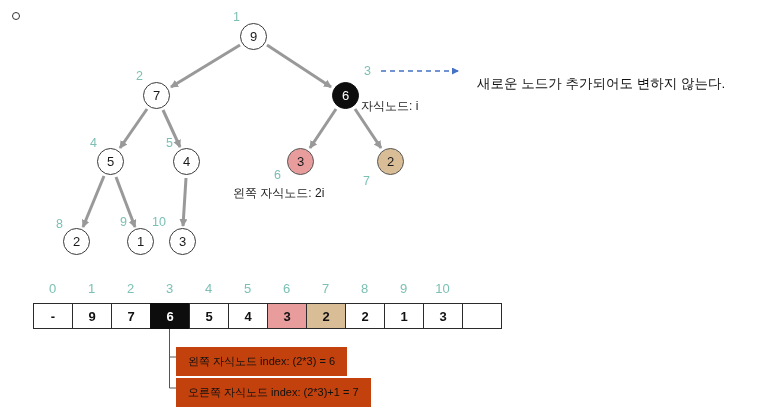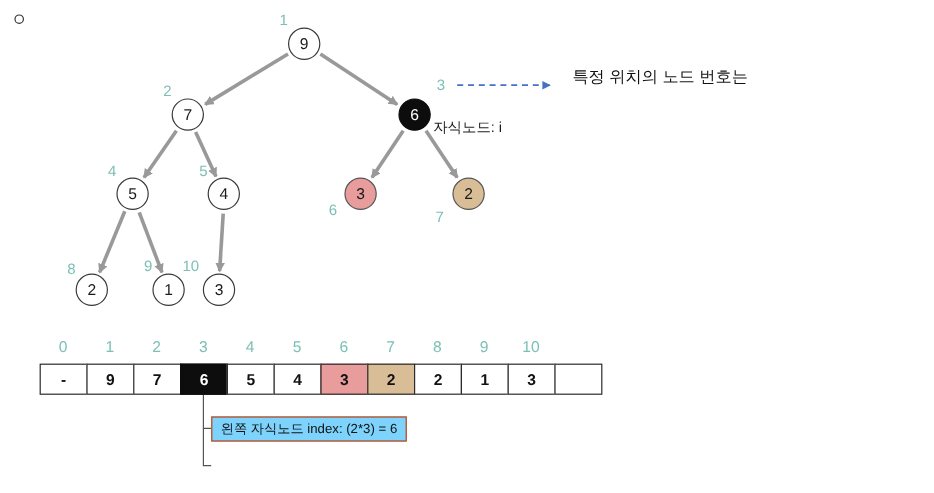--- a/index.html
+++ b/index.html
@@ -24,21 +24,21 @@
   .note { position:absolute; font-size:13.5px; color:#111; white-space:nowrap; z-index:2; }
 
   .arr-idx { position:absolute; width:39px; text-align:center; color:#7cc0b4; font-size:13px; }
   .cell { position:absolute; width:40px; height:26px; border:1px solid #2b2b2b; background:#fff;
           display:flex; align-items:center; justify-content:center;
           font-size:13px; font-weight:bold; color:#111; }
   .cell.black { background:#0d0d0d; border-color:#0d0d0d; color:#fff; }
   .cell.pink  { background:#e89c9c; }
   .cell.tan   { background:#d9bd97; }
 
-  .annot { position:absolute; border:1px solid #c2410c; background:#7dd3fc; font-size:11px;
+  .annot { position:absolute; border:5px solid #c2410c; background:#c2410c; font-size:11px;
            padding:2px 7px; white-space:nowrap; color:#111; z-index:2; }
 </style>
 </head>
 <body>
 
 <div class="canvas">
 
   <svg class="overlay" viewBox="0 0 778 411" xmlns="http://www.w3.org/2000/svg">
     <defs>
       <marker id="ah-gray" markerWidth="10" markerHeight="10" refX="7" refY="4" orient="auto" markerUnits="userSpaceOnUse">
@@ -106,22 +106,23 @@
   <span class="idx" style="left:364px;top:64px">3</span>
   <span class="idx" style="left:90px;top:136px">4</span>
   <span class="idx" style="left:166px;top:136px">5</span>
   <span class="idx" style="left:274px;top:168px">6</span>
   <span class="idx" style="left:363px;top:174px">7</span>
   <span class="idx" style="left:56px;top:217px">8</span>
   <span class="idx" style="left:120px;top:215px">9</span>
   <span class="idx" style="left:152px;top:215px">10</span>
 
   <span class="lbl" style="left:361px;top:98px">자식노드: i</span>
+  <span class="lbl" style="left:233px;top:185px">왼쪽 자식노드: 2i</span>
 
-  <span class="note" style="left:477px;top:55px">특정 위치의 노드 번호는</span>
+  <span class="note" style="left:477px;top:75px">새로운 노드가 추가되어도 변하지 않는다.</span>
 
   <span class="arr-idx" style="left:33px;top:281px">0</span>
   <span class="arr-idx" style="left:72px;top:281px">1</span>
   <span class="arr-idx" style="left:111px;top:281px">2</span>
   <span class="arr-idx" style="left:150px;top:281px">3</span>
   <span class="arr-idx" style="left:189px;top:281px">4</span>
   <span class="arr-idx" style="left:228px;top:281px">5</span>
   <span class="arr-idx" style="left:267px;top:281px">6</span>
   <span class="arr-idx" style="left:306px;top:281px">7</span>
   <span class="arr-idx" style="left:345px;top:281px">8</span>
@@ -135,14 +136,15 @@
   <div class="cell" style="left:189px;top:303px">5</div>
   <div class="cell" style="left:228px;top:303px">4</div>
   <div class="cell pink" style="left:267px;top:303px">3</div>
   <div class="cell tan" style="left:306px;top:303px">2</div>
   <div class="cell" style="left:345px;top:303px">2</div>
   <div class="cell" style="left:384px;top:303px">1</div>
   <div class="cell" style="left:423px;top:303px">3</div>
   <div class="cell" style="left:462px;top:303px"></div>
 
   <div class="annot" style="left:176px;top:347px">왼쪽 자식노드 index: (2*3) = 6</div>
+  <div class="annot" style="left:176px;top:378px">오른쪽 자식노드 index: (2*3)+1 = 7</div>
 
 </div>
 
 </body></html>

